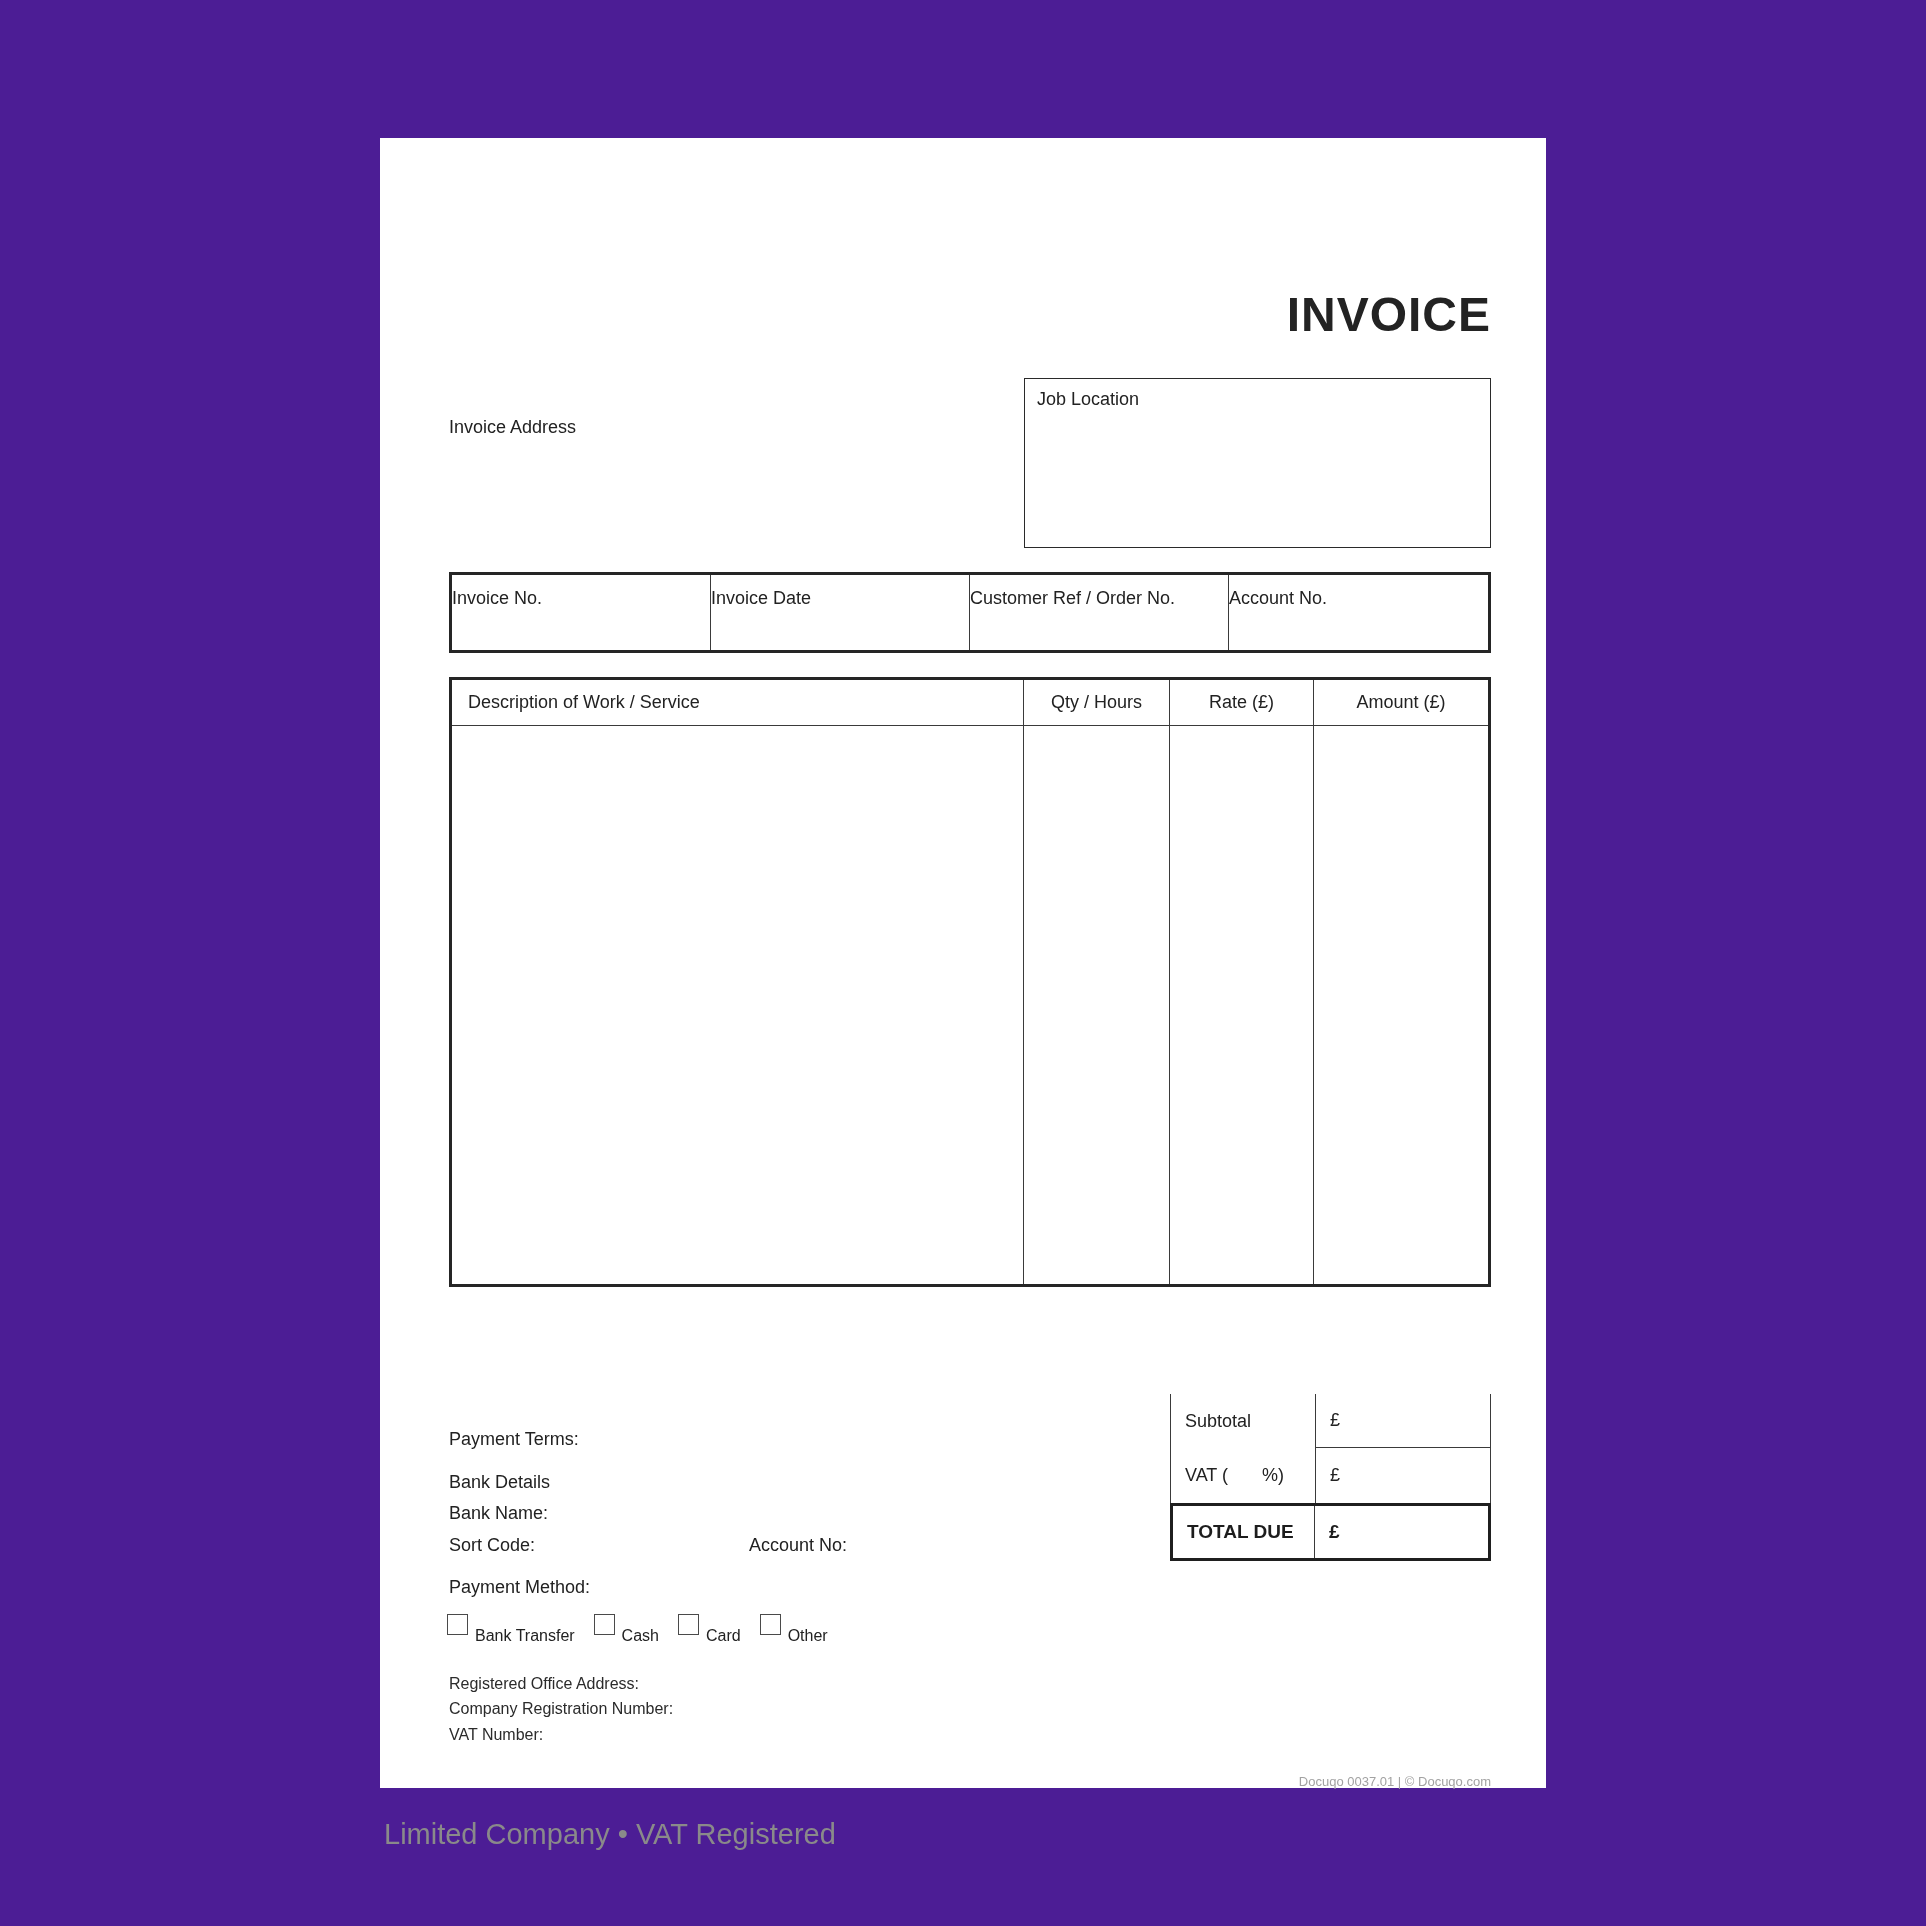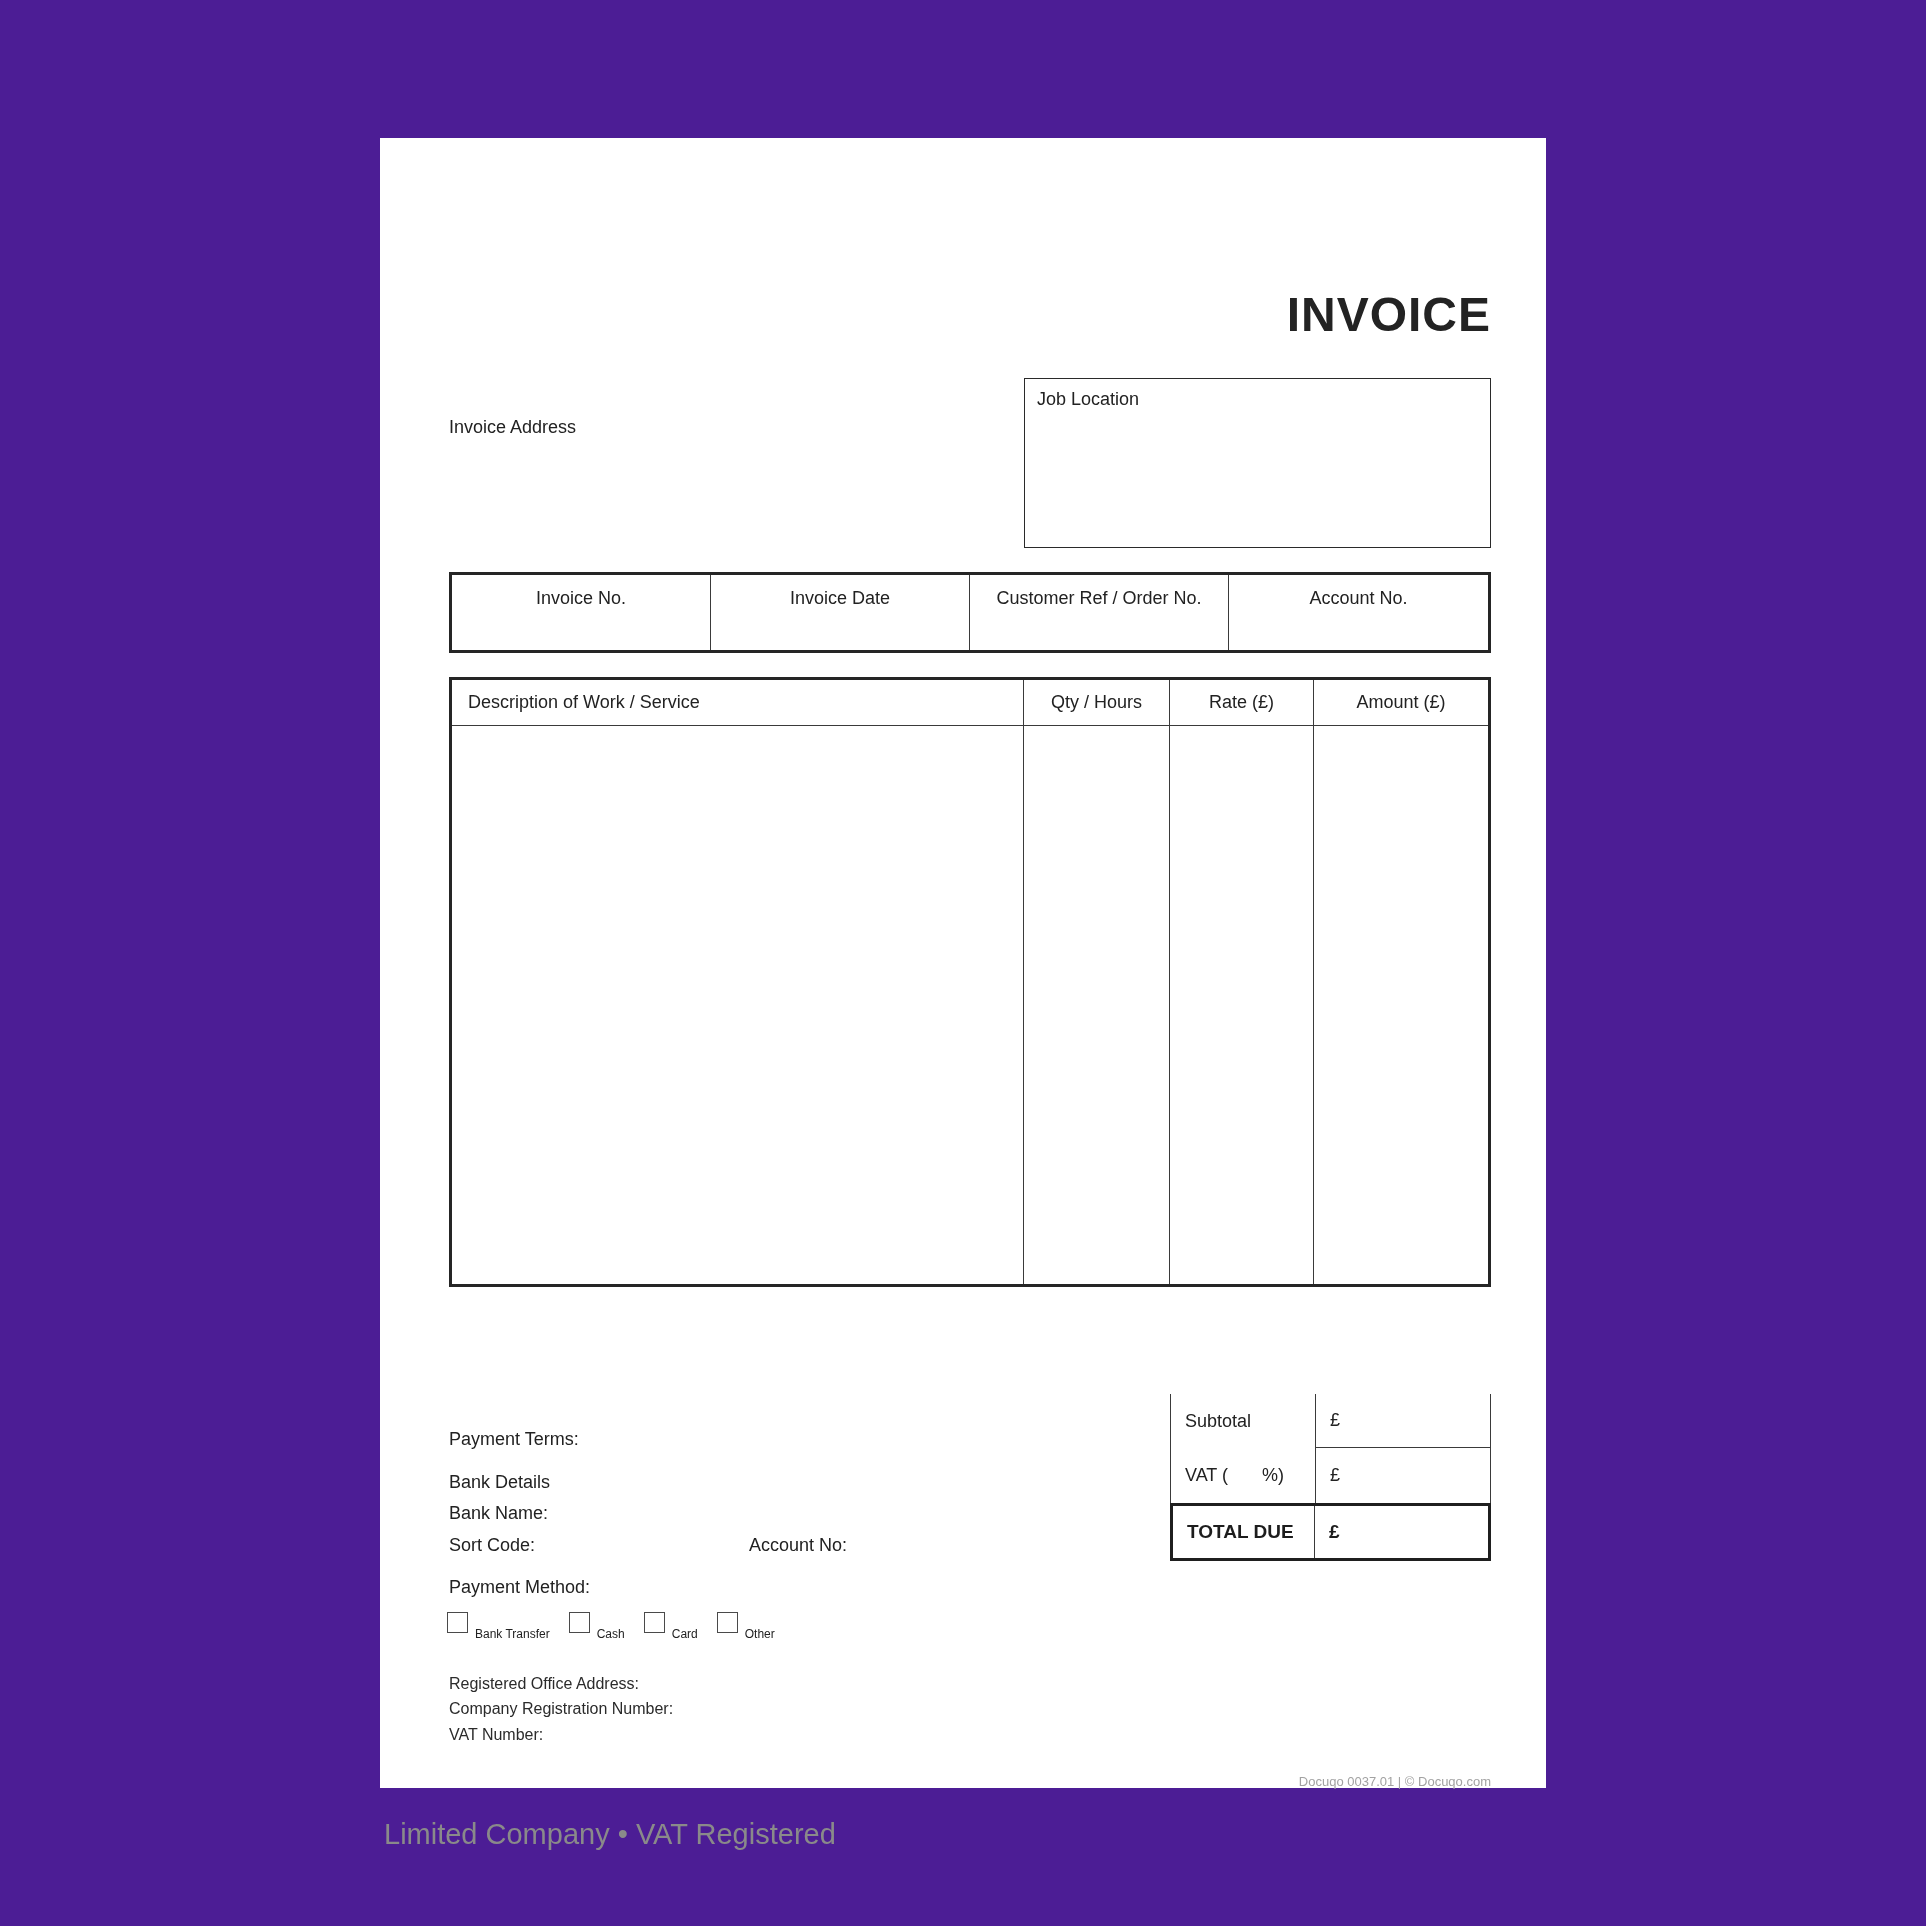--- a/index.html
+++ b/index.html
@@ -12,21 +12,21 @@
 
   .label { color:#222; font-size:18px;margin-top:31px; }
 
   .invoice-address-label { position:absolute; left:69px; top:248px; }
 
   .job-location-box { position:absolute; left:644px; top:240px; width:467px; height:170px;
                       border:1.5px solid #2a2a2a; padding:10px 12px; }
 
   .info-table { position:absolute; left:69px; top:434px; width:1042px; height:81px;
                 border:3px solid #252525; display:grid; grid-template-columns:repeat(4,1fr); }
-  .info-cell { padding-top:13px; text-align:center; font-size:18px; color:#222;
+  .info-cell { padding-top:13px; font-size:18px; color:#222;
                border-right:1px solid #3a3a3a; }
   .info-cell:last-child { border-right:none; }
 
   .items-table { position:absolute; left:69px; top:539px; width:1042px; height:610px;
                  border:3px solid #252525; display:flex; flex-direction:column; }
   .items-header { display:grid; grid-template-columns:572px 146px 144px 1fr; height:46px;
                   border-bottom:1.5px solid #3a3a3a; }
   .items-body   { display:grid; grid-template-columns:572px 146px 144px 1fr; flex:1; }
   .hcell { font-size:18px; color:#222; display:flex; align-items:center; justify-content:center;
            border-right:1px solid #3a3a3a; }
@@ -47,21 +47,21 @@
                         font-size:19px; font-weight:bold; color:#1d1d1d; }
   .totals-total > div:last-child { border-left:1px solid #3a3a3a; }
 
   .pay-line { position:absolute; left:69px; font-size:18px; color:#222; }
   .account-no { position:absolute; left:300px; top:0; }
 
   .methods-row { position:absolute; left:67px; top:1466px; display:flex; gap:19px; align-items:center; }
   .method { display:flex; align-items:center; }
   .checkbox { width:21px; height:21px; border:1.5px solid #4a4a4a; background:#fff;
               display:inline-block; margin-right:7px; }
-  .method span.mlabel { font-size:12px; color:#222;margin-top:23px; }
+  .method span.mlabel { font-size:16px; color:#222;margin-top:23px; }
 
   .reg-line { position:absolute; left:69px; font-size:16px; color:#2b2b2b; }
 
   .doc-footer { position:absolute; right:55px; top:1612px; font-size:13px; color:#a2a2a2;margin-top:24px; }
 
   .caption { position:absolute; left:384px; top:1818px; font-size:29px; color:#8a8a8a; }
 </style>
 </head>
 <body>
 

